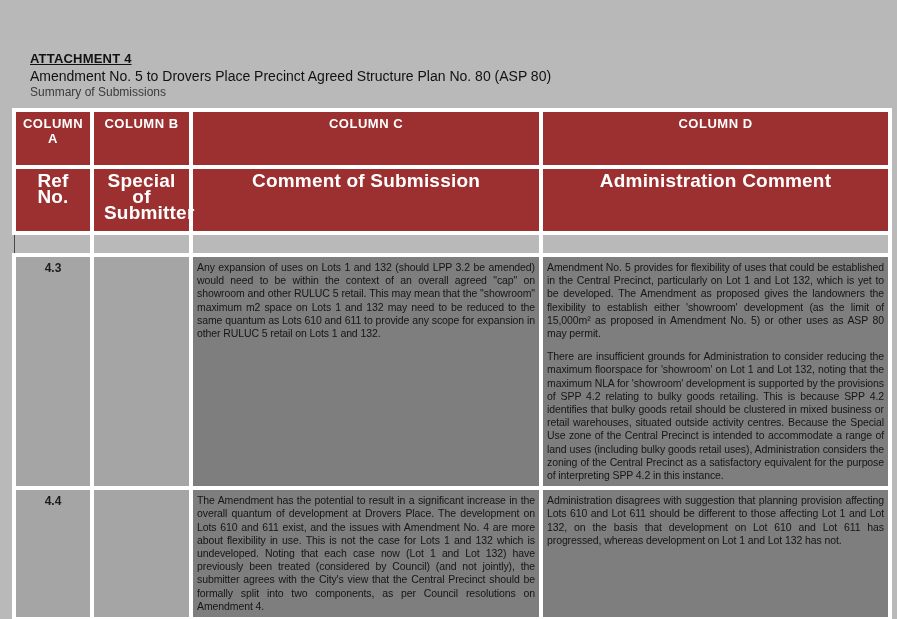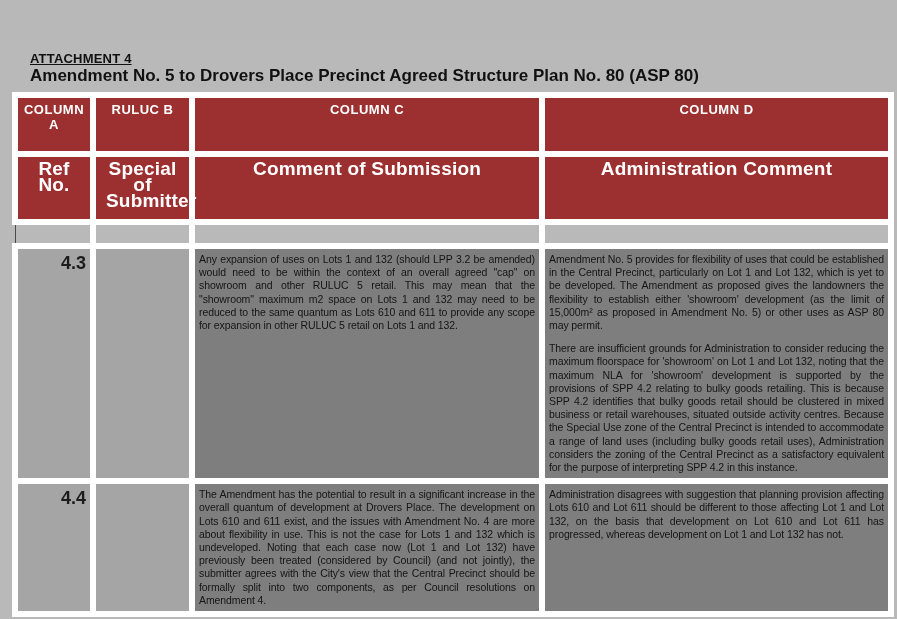--- a/index.html
+++ b/index.html
@@ -28,40 +28,40 @@
   }
   .attachment-title {
     font-size: 13px;
     font-weight: bold;
     color: #111;
     text-decoration: underline;
     letter-spacing: 0.2px;
     line-height: 16px;
   }
   .amendment-title {
-    font-size: 17px;
-    font-weight: bold;
+    font-size: 14px;
+    font-weight: normal;
     color: #111;
     line-height: 16px;
     margin-top: 1px;
   }
   .summary-title {
     font-size: 12px;
     color: #3b3b3b;
     line-height: 15px;
     margin-top: 1px;
   }
   table.main {
     border-collapse: collapse;
     width: 876px;
     table-layout: fixed;
     margin-left: 2px;
   }
   table.main td, table.main th {
-    border: 6px solid #ffffff;
+    border: 4px solid #ffffff;
     vertical-align: top;
     padding: 4px;
   }
   thead th {
     background: #9c3030;
     color: #ffffff;
     text-align: center;
     font-weight: bold;
     vertical-align: middle;
   }
@@ -87,22 +87,22 @@
     border-top: none;
     border-bottom: none;
   }
   .spacer-row td.edge-left {
     border-left: 1px solid #4a4a4a;
   }
   tbody td {
     background: #a5a5a5;
   }
   td.refno {
-    text-align: right;
-    font-size: 18px;
+    text-align: center;
+    font-size: 12px;
     font-weight: bold;
     color: #1c1c1c;
     padding-top: 14px;
   }
   td.submitter {
     background: #a5a5a5;
   }
   td.cell-body {
     background: #7e7e7e;
     color: #111;
@@ -126,33 +126,34 @@
   col.c-d { width: 349px; }
 </style>
 </head>
 <body>
 
 <div class="page">
 
   <div class="header-block">
     <div class="attachment-title">ATTACHMENT 4</div>
     <div class="amendment-title">Amendment No. 5 to Drovers Place Precinct Agreed Structure Plan No. 80 (ASP 80)</div>
+    <div class="summary-title">Summary of Submissions</div>
   </div>
 
   <table class="main">
     <colgroup>
       <col class="c-a">
       <col class="c-b">
       <col class="c-c">
       <col class="c-d">
     </colgroup>
     <thead>
       <tr class="hdr-top">
         <th>COLUMN A</th>
-        <th>RULUC B</th>
+        <th>COLUMN B</th>
         <th>COLUMN C</th>
         <th>COLUMN D</th>
       </tr>
       <tr class="hdr-sub">
         <th>
             <div class="sub-inner">Ref No.</div>
           </th>
         <th>
             <div class="sub-inner">Special of Submitter</div>
           </th>

